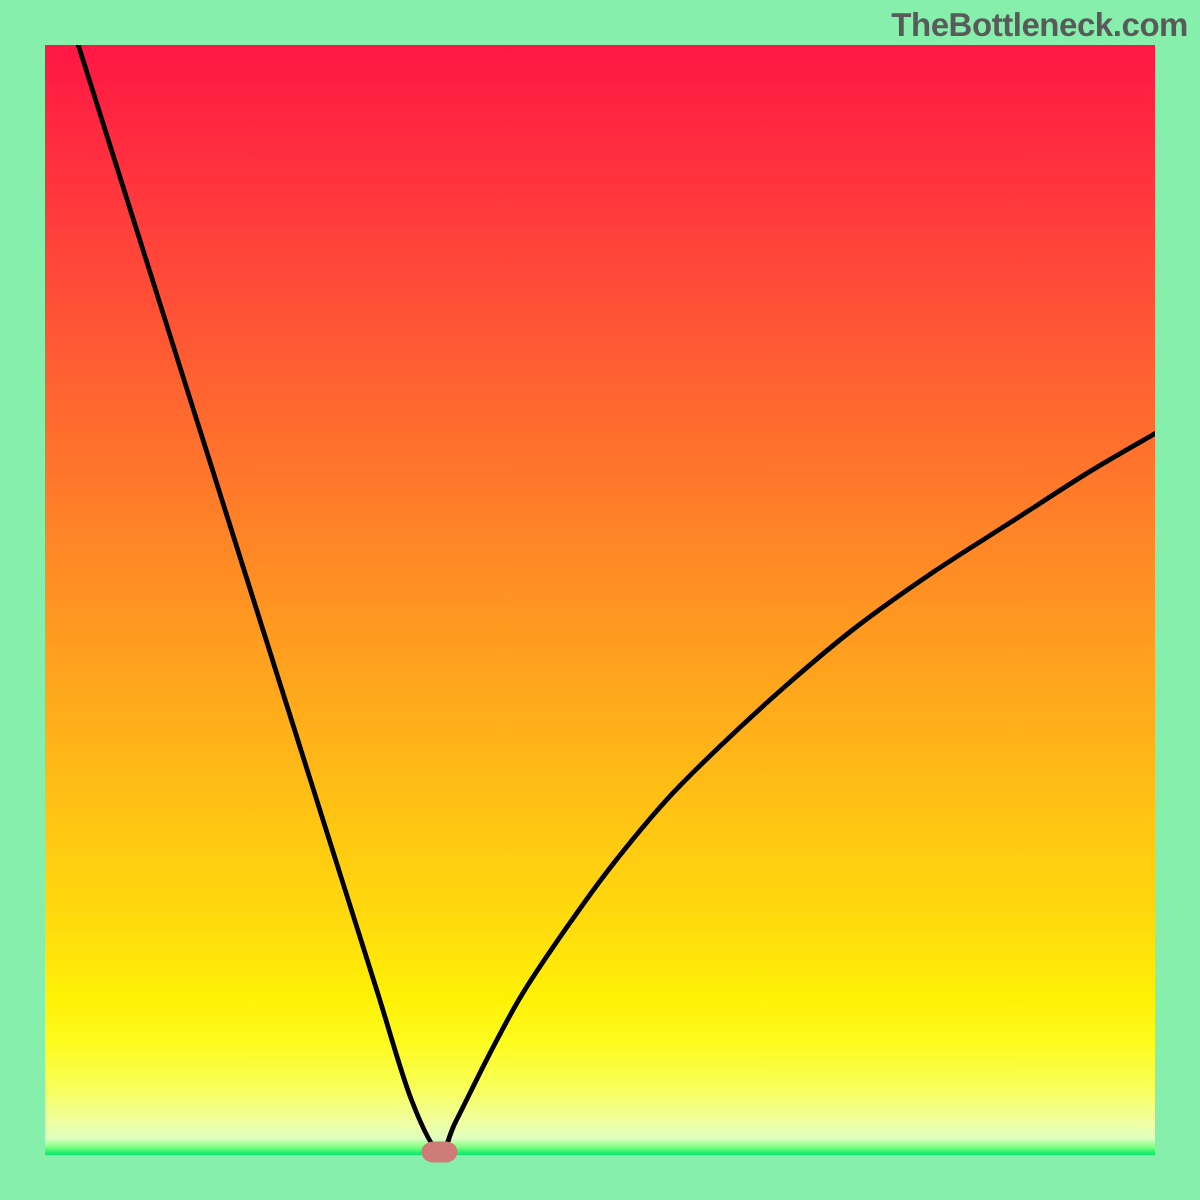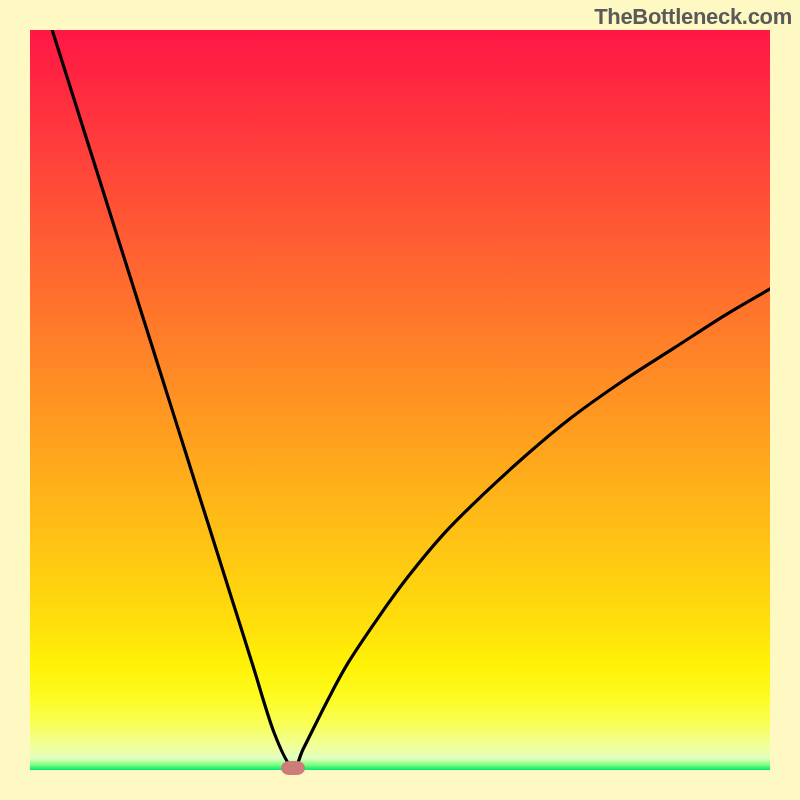--- a/index.html
+++ b/index.html
@@ -1,21 +1,21 @@
 <!DOCTYPE html>
 <html><head>
 <meta charset="utf-8">
 <style>
   * { margin: 0; padding: 0; box-sizing: border-box; }
   html, body { width: 800px; height: 800px; overflow: hidden; background: #000; }
   .container {
     width: 800px;
     height: 800px;
     position: relative;
-    background: #fef9c3;
+    background: #86efac;
   }
   .attribution {
     position: absolute;
     top: 4px;
     right: 8px;
     font-family: Arial, Helvetica, sans-serif;
     font-size: 22px;
     font-weight: 600;
     color: #5a5a5a;
     letter-spacing: -0.3px;

